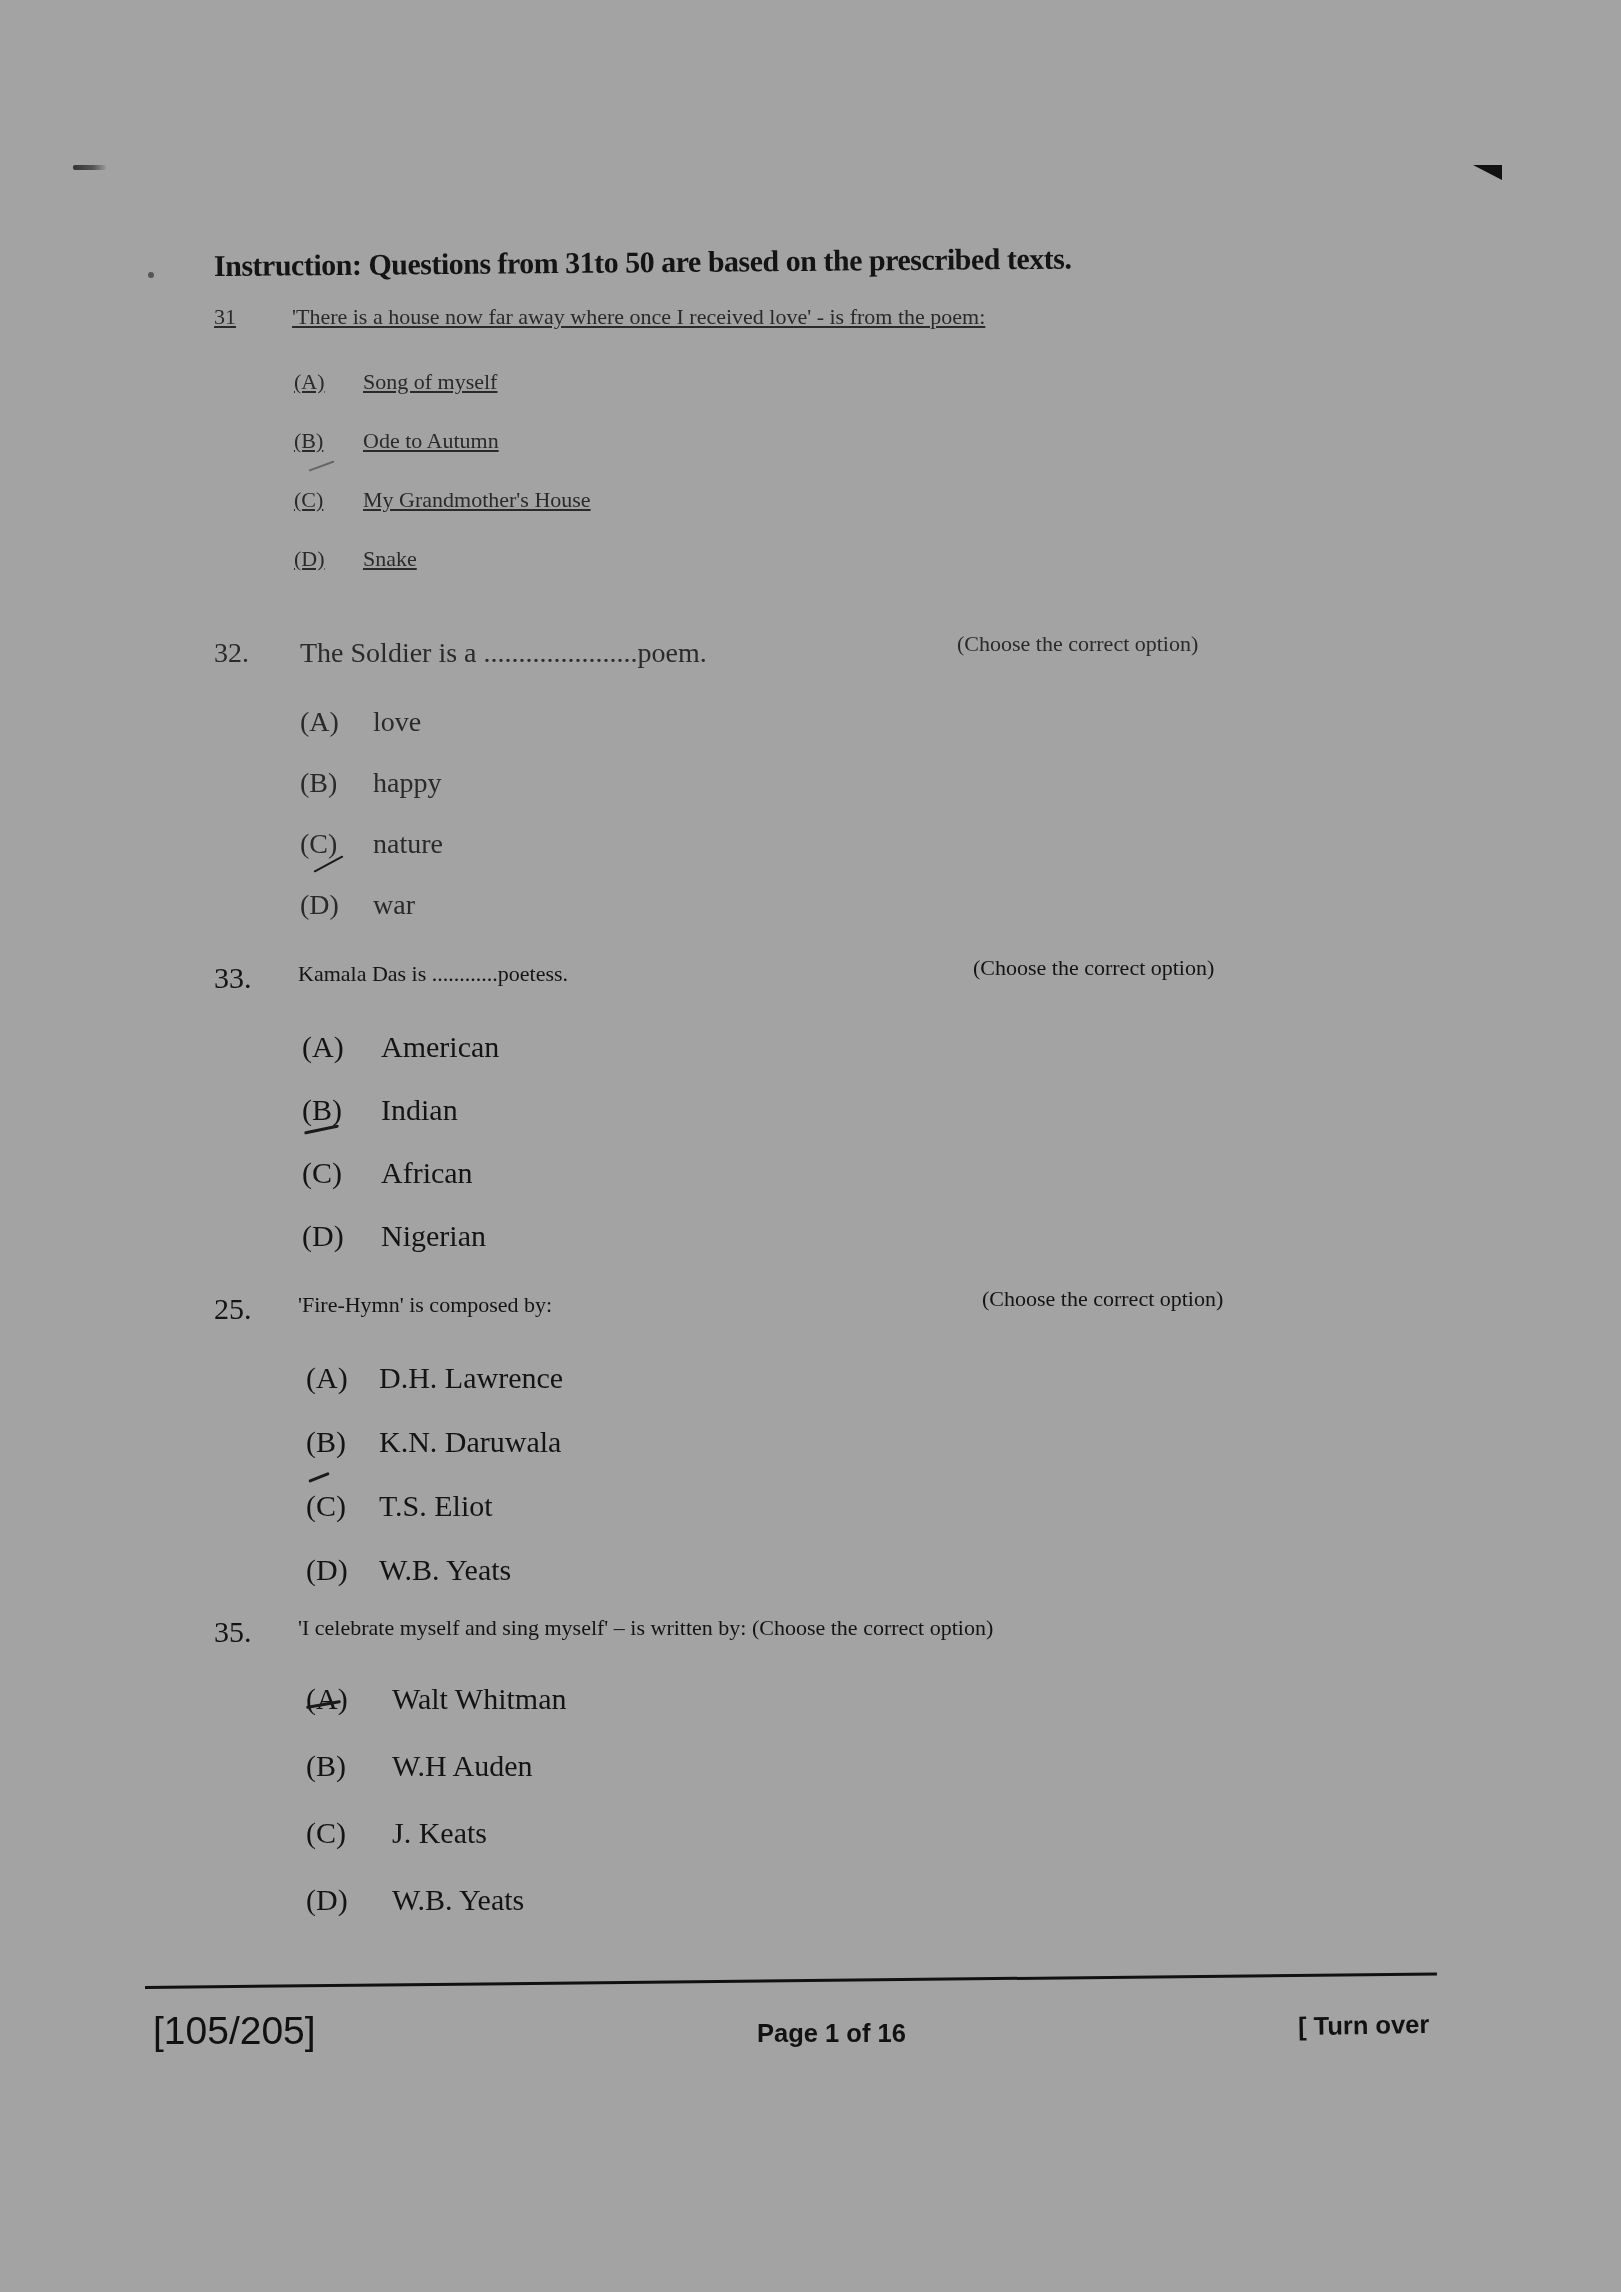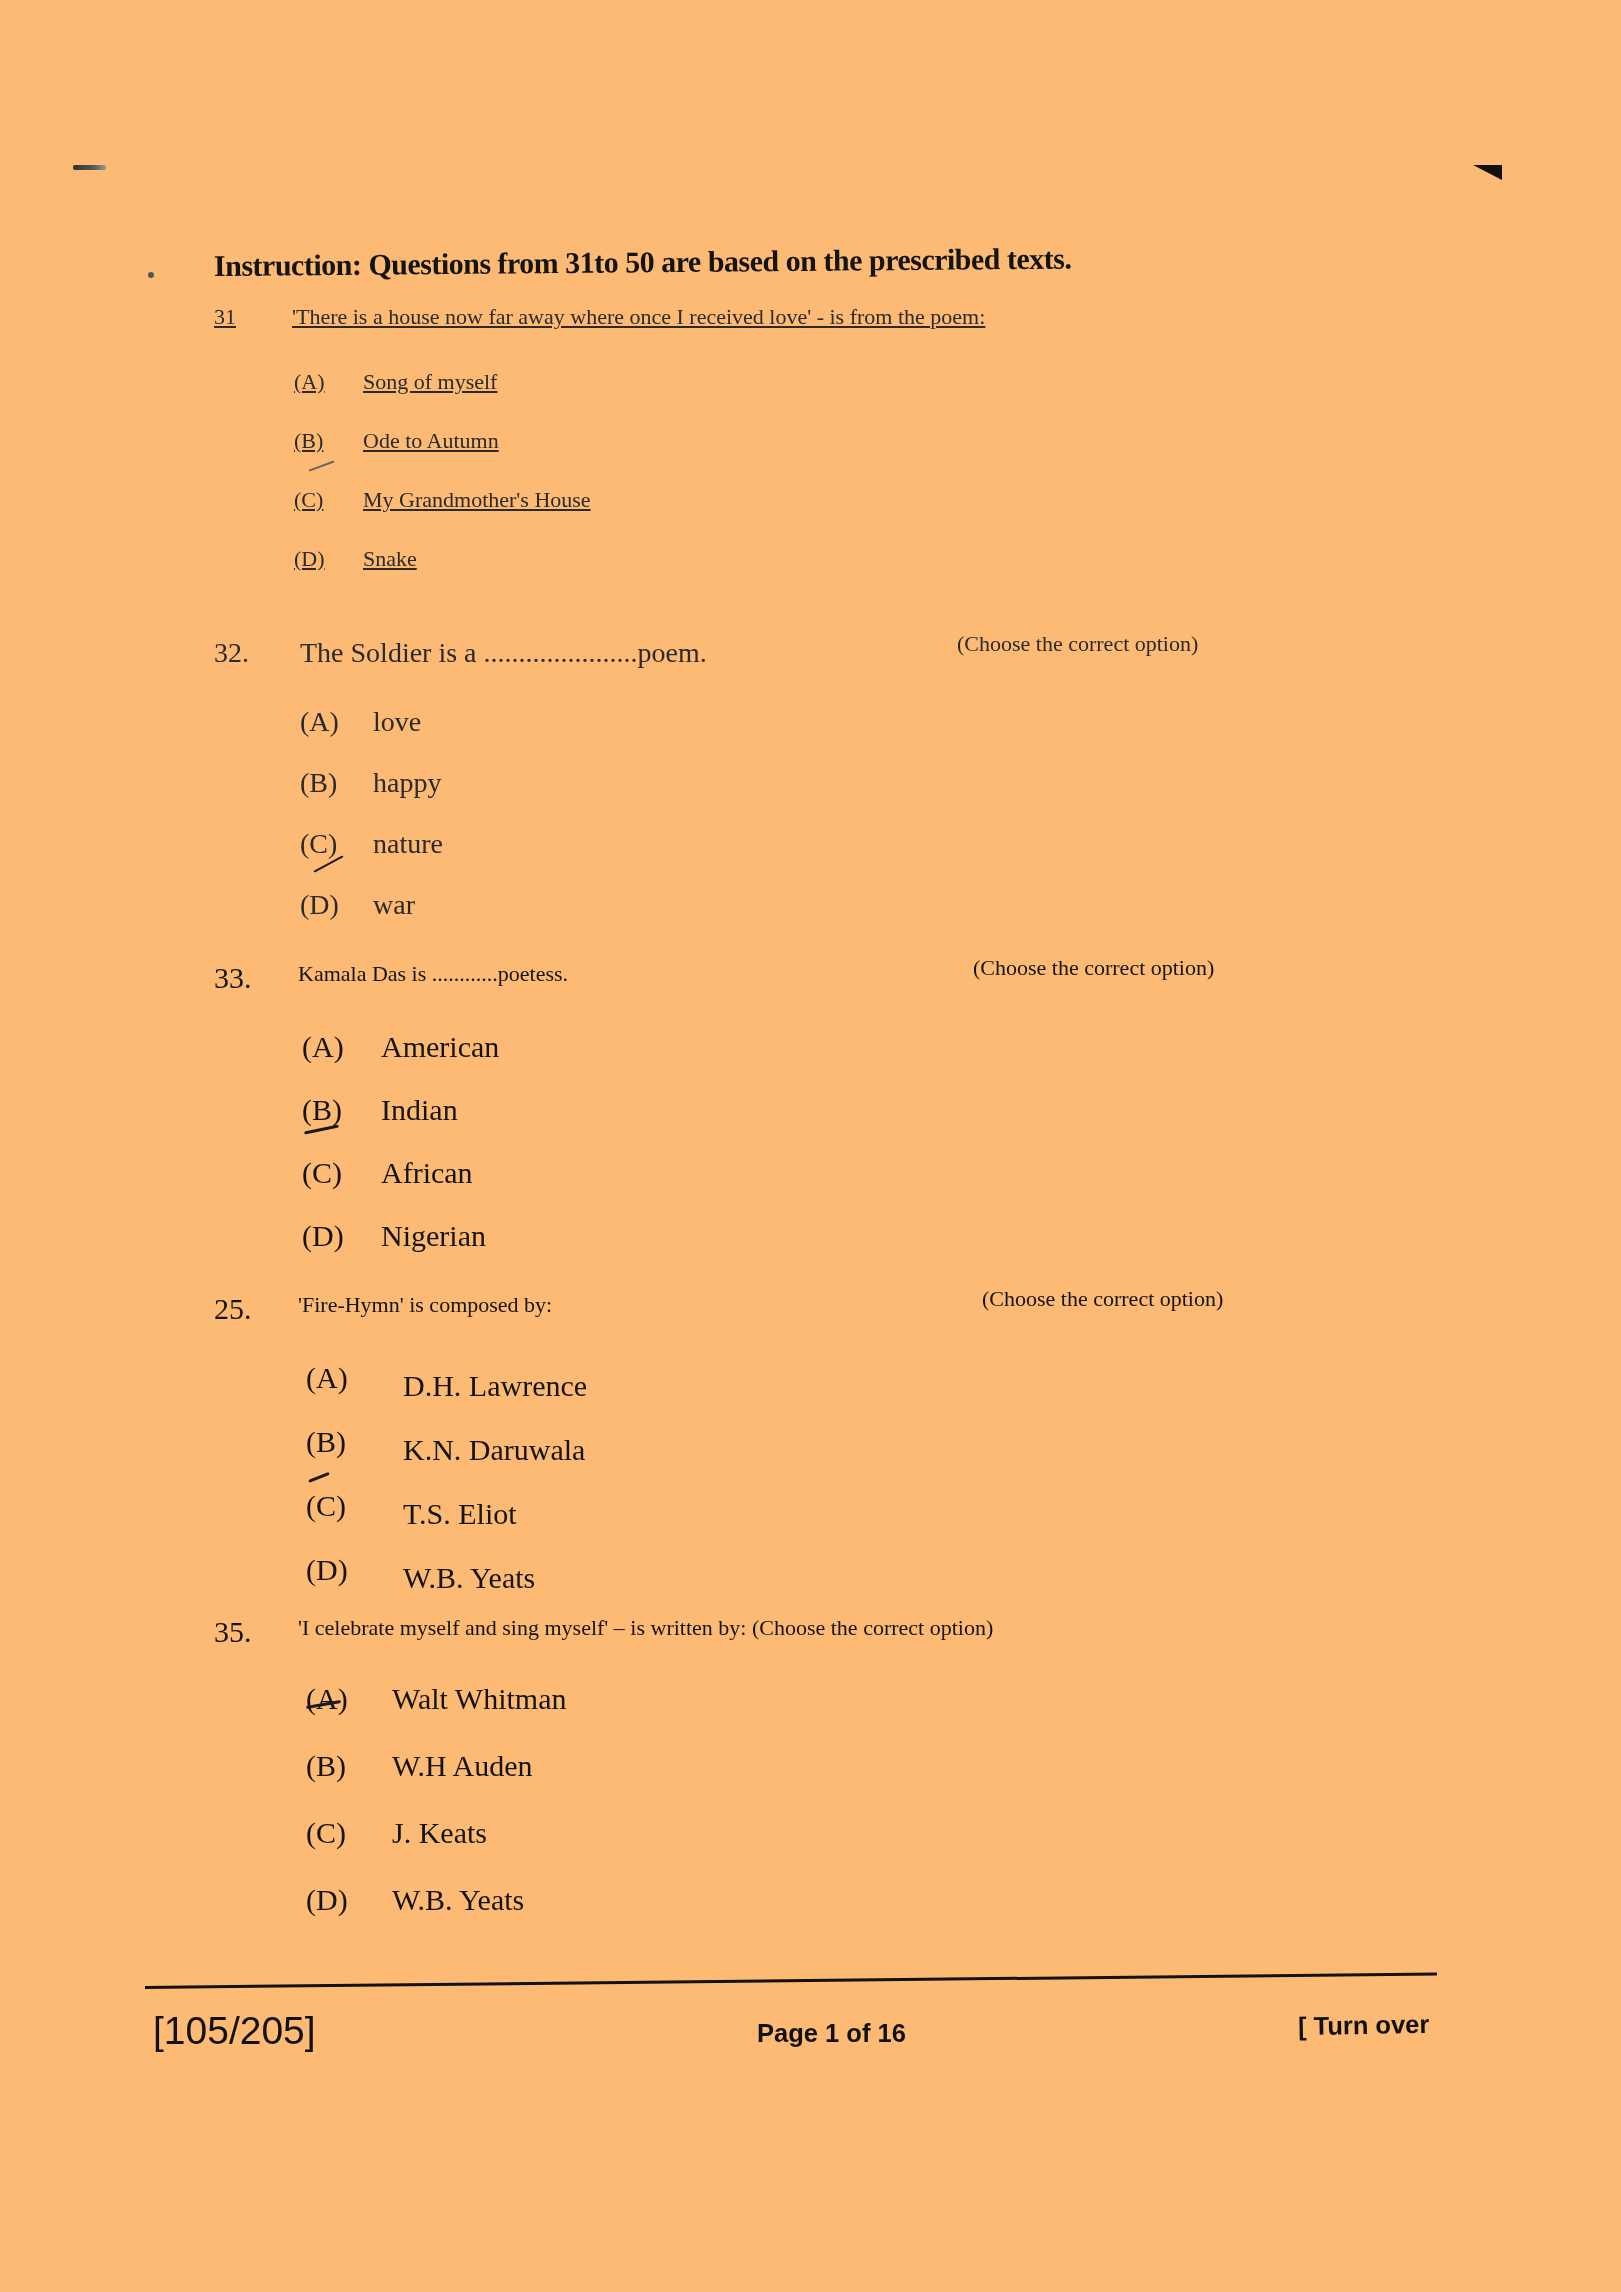--- a/index.html
+++ b/index.html
@@ -11,21 +11,21 @@
       width: 1621px;
       height: 2293px;
       position: relative;
       overflow: hidden;
       font-family: "Liberation Serif", "DejaVu Serif", serif;
       color: #141414;
     }
     .page {
       position: absolute;
       inset: 0;
-      background: #fdba74;
+      background: #a3a3a3;
     }
     
     .mark-left {
       position: absolute;
       left: 73px;
       top: 165px;
       width: 33px;
       height: 4.9px;
       background: linear-gradient(90deg, #333 0%, #555 60%, #999 100%);
       border-radius: 2px;
@@ -134,21 +134,21 @@
     .q33 { top: 961px; }
     .q33 .options { margin-top: 25.5px; }
     .q33 .option { height: 63px; }
     .q33 .opt-label { left: 88px; }
     .q33 .opt-text { left: 167px; }
 
     .q34 { top: 1292px; }
     .q34 .options { margin-top: 25.5px; }
     .q34 .option { height: 64px; }
     .q34 .opt-label { left: 92px; }
-    .q34 .opt-text { left: 189px; margin-top: 8px; }
+    .q34 .opt-text { left: 165px; }
 
     .q35 { top: 1615px; }
     .q35 .options { margin-top: 23.5px; }
     .q35 .option { height: 67px; }
     .q35 .opt-label { left: 92px; }
     .q35 .opt-text { left: 178px; }
 
     .footer-rule {
       position: absolute;
       left: 145px;

